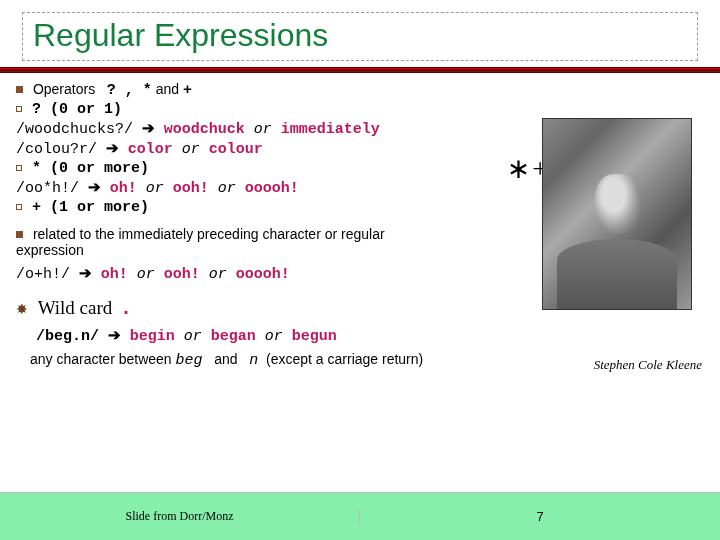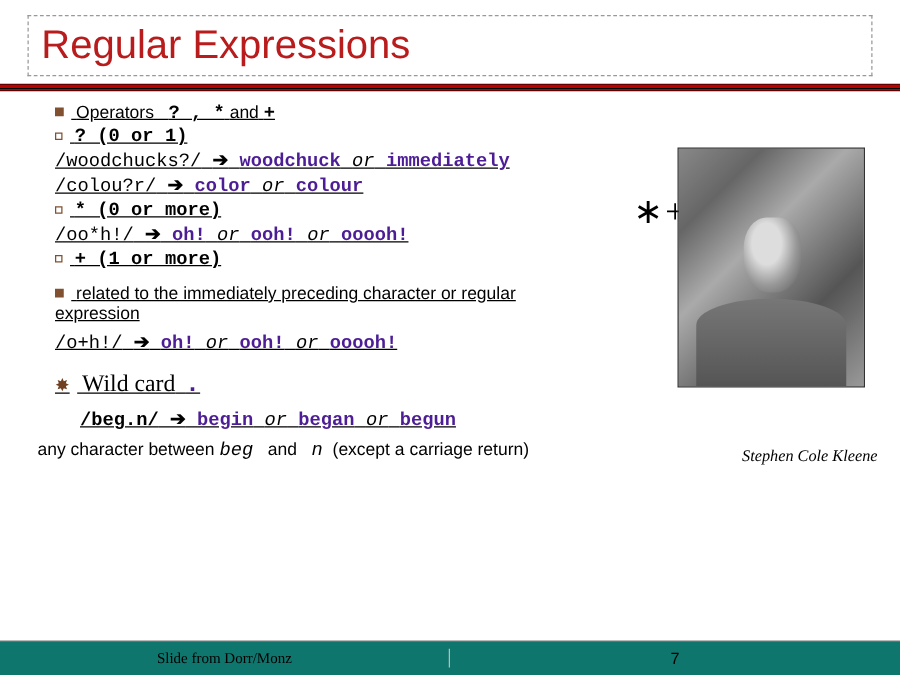--- a/index.html
+++ b/index.html
@@ -1,38 +1,38 @@
 <!DOCTYPE html>
 <html><head>
 <meta charset="utf-8">
 <style>
   * { margin: 0; padding: 0; box-sizing: border-box; }
   body { width: 720px; height: 540px; font-family: Verdana, Arial, sans-serif; background: #fff; position: relative; }
   .header-box { margin: 12px 22px 0; border: 1px dashed #999; padding: 4px 10px 6px; }
-  .title { font-family: 'Tahoma', 'Verdana', sans-serif; font-size: 32px; color: #b91c1c; }
+  .title { font-family: 'Tahoma', 'Verdana', sans-serif; font-size: 32px; color: #15803d; }
   .hr { margin: 6px 0 8px; height: 6px; background: linear-gradient(#b00 0 2px, #000 2px 3px, #b00 3px 6px); border-top: 1px solid #600; border-bottom: 1px solid #600; }
-  .content { padding: 0 44px; font-size: 14px; color: #000; text-decoration: underline; }
+  .content { padding: 0 16px; font-size: 14px; color: #000; }
   .sq { display:inline-block; width:7px; height:7px; background:#805030; margin-right:6px; vertical-align:1px; }
   .sq.outline { background:#fff; border:1px solid #805030; width:6px; height:6px; }
   .star { color:#704020; margin-right:6px; font-size:14px; }
   .mono { font-family: 'Courier New', monospace; font-size: 15px; }
   .bold { font-weight: bold; }
   .ital { font-style: italic; }
-  .green { color: #4c1d95; }
+  .green { color: #be185d; }
   .indent1 { margin-left: 24px; }
   .indent2 { margin-left: 50px; }
   .indent3 { margin-left: 74px; }
   .arrow { font-family: Arial; font-weight: bold; }
   .portrait { position:absolute; right:28px; top:118px; width:150px; height:192px; background: linear-gradient(135deg,#888 0%,#666 20%,#aaa 40%,#555 70%,#999 100%); border:1px solid #333; overflow:hidden; }
   .portrait::before { content:""; position:absolute; top:55px; left:52px; width:46px; height:60px; background:radial-gradient(ellipse at 40% 35%,#ddd 0 30%,#999 60%,#555 100%); border-radius:40% 40% 45% 45%; }
   .portrait::after { content:""; position:absolute; bottom:0; left:14px; width:120px; height:70px; background:linear-gradient(#777,#555); border-radius:50% 50% 0 0 / 30% 30% 0 0; }
   .corner-ops { position:absolute; right:170px; top:152px; font-size:28px; font-family:'Times New Roman',serif; letter-spacing:2px; color:#000; }
   .caption { position:absolute; right:18px; top:318px; font-size:13px; font-style:italic; font-family:'Times New Roman',serif;margin-top:39px; }
   .wildcard-row .wc { font-family:'Times New Roman',serif; font-size:19px; }
-  .footer { position:absolute; bottom:0; left:0; width:100%; height:28px; display:flex; align-items:center; border-top:1px solid #bbb; background:#0f766e; }
+  .footer { position:absolute; bottom:0; left:0; width:100%; height:48px; display:flex; align-items:center; border-top:1px solid #bbb; background:#86efac; }
   .footer > div:first-child { border-right:1px solid #bbb; width:50%; text-align:center; font-size:12px; font-family:Georgia,serif; }
   .footer > div:nth-child(2){ flex:1; text-align:center; font-size:12px; }
   .footer > div:last-child { width:40px; text-align:center; font-size:13px; }
   .note { font-size:14px; margin:6px 30px 0; }
   .line { margin: 1px 0; }
 </style>
 </head>
 <body>
 
 <div class="header-box">

